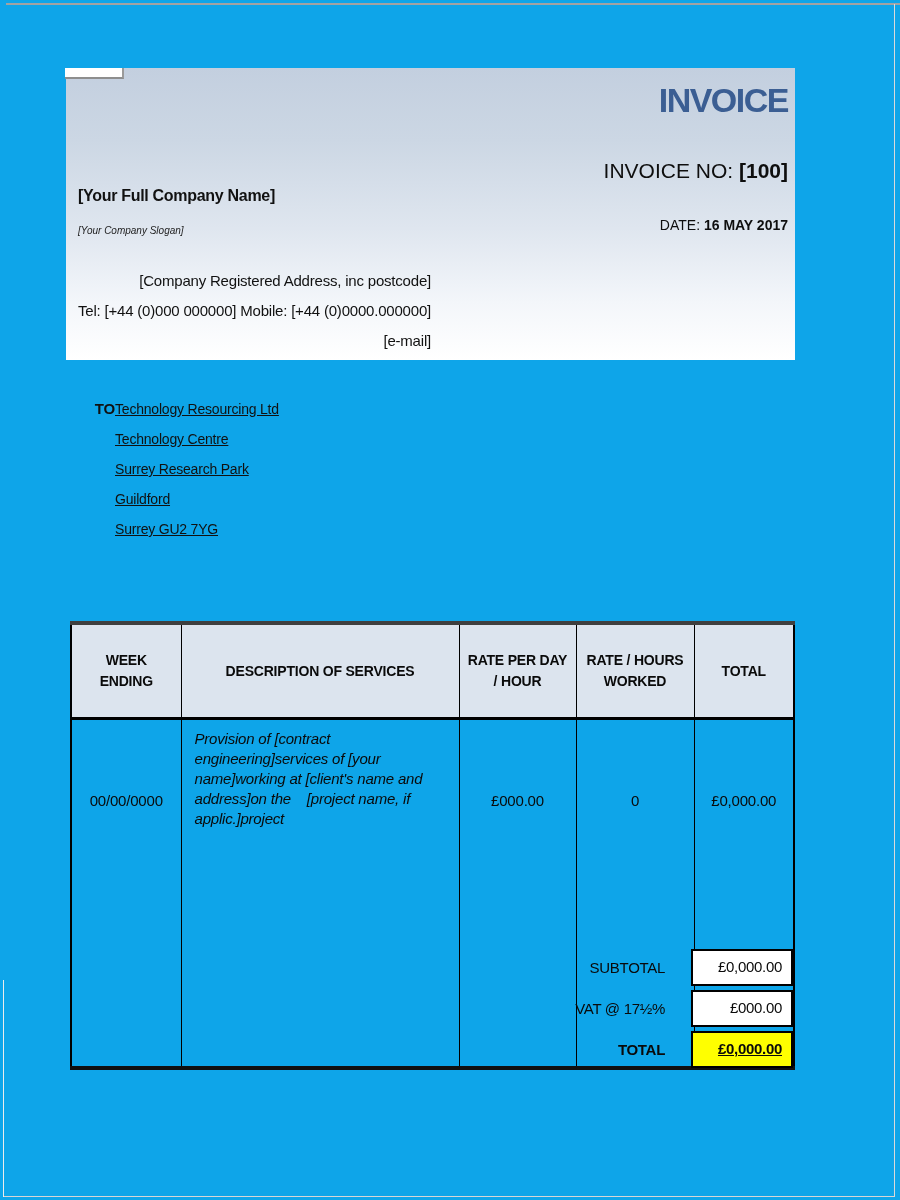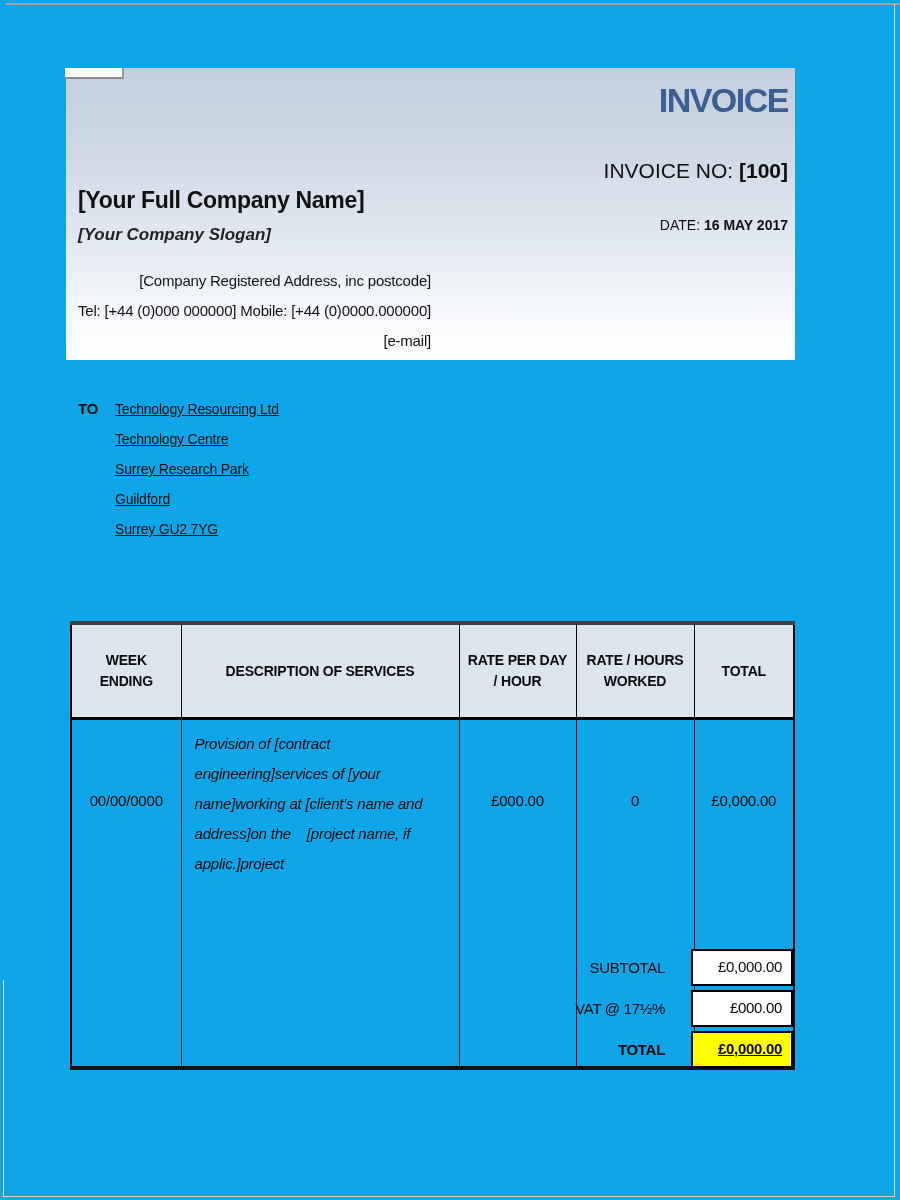--- a/index.html
+++ b/index.html
@@ -48,30 +48,30 @@
   .invoice-no {
     position: absolute;
     top: 91px; right: 7px;
     font-size: 21px;
     color: #0e0e0e;
   }
   .invoice-no b, .date-line b { font-weight: 700; }
   .company-name {
     position: absolute;
     top: 119px; left: 12px;
-    font-size: 23px;
+    font-size: 16px;
     font-weight: 700;
     letter-spacing: -0.3px;
   }
   .company-slogan {
     position: absolute;
     top: 157px; left: 12px;
-    font-size: 17px;
+    font-size: 10px;
     font-style: italic;
-    font-weight: 700;
+    font-weight: 400;
     color: #222;
   }
   .date-line {
     position: absolute;
     top: 149px; right: 7px;
     font-size: 14px;
     color: #0e0e0e;
   }
   .company-address {
     position: absolute;
@@ -88,20 +88,21 @@
     position: absolute;
     left: 78px; top: 394px;
     display: flex;
   }
   .to-label {
     width: 37px;
     font-size: 15px;
     font-weight: 700;
     line-height: 30px;
     letter-spacing: -0.2px;
+    text-align: right;
   }
   .to-lines {
     font-size: 14px;
     line-height: 30px;
     letter-spacing: -0.2px;
     text-decoration: underline;
   }
 
   
   table.services {
@@ -138,21 +139,21 @@
     height: 273px;
     letter-spacing: -0.2px;
     color: #0a0a0a;
   }
   td.cell-week, td.cell-rate, td.cell-days, td.cell-total {
     text-align: center;
     padding-top: 72px;
   }
   td.cell-desc {
     font-style: italic;
-    line-height: 30px;
+    line-height: 20px;
     padding: 9px 10px 0 13px;
     white-space: pre-wrap;
   }
 
   
   .summary {
     position: absolute;
     left: 70px; top: 949px;
     width: 723px;
   }

